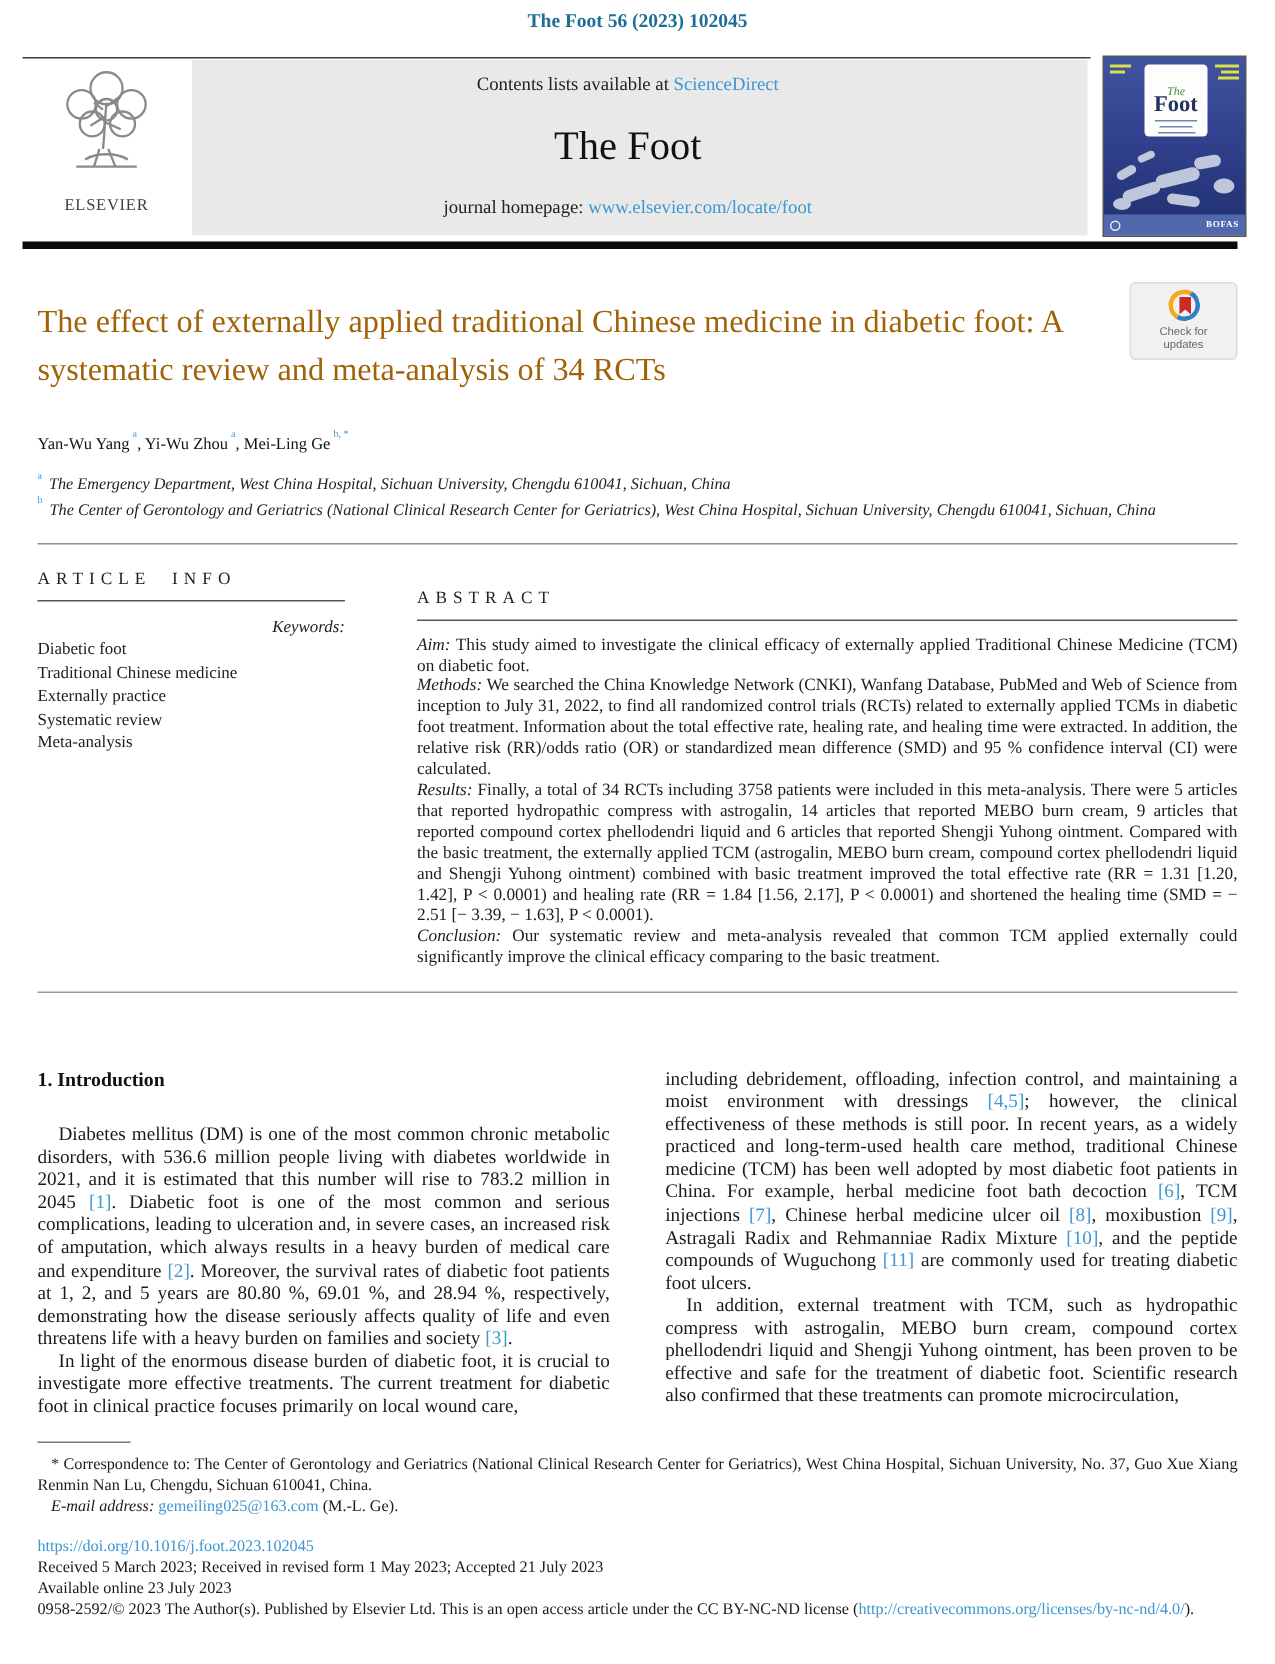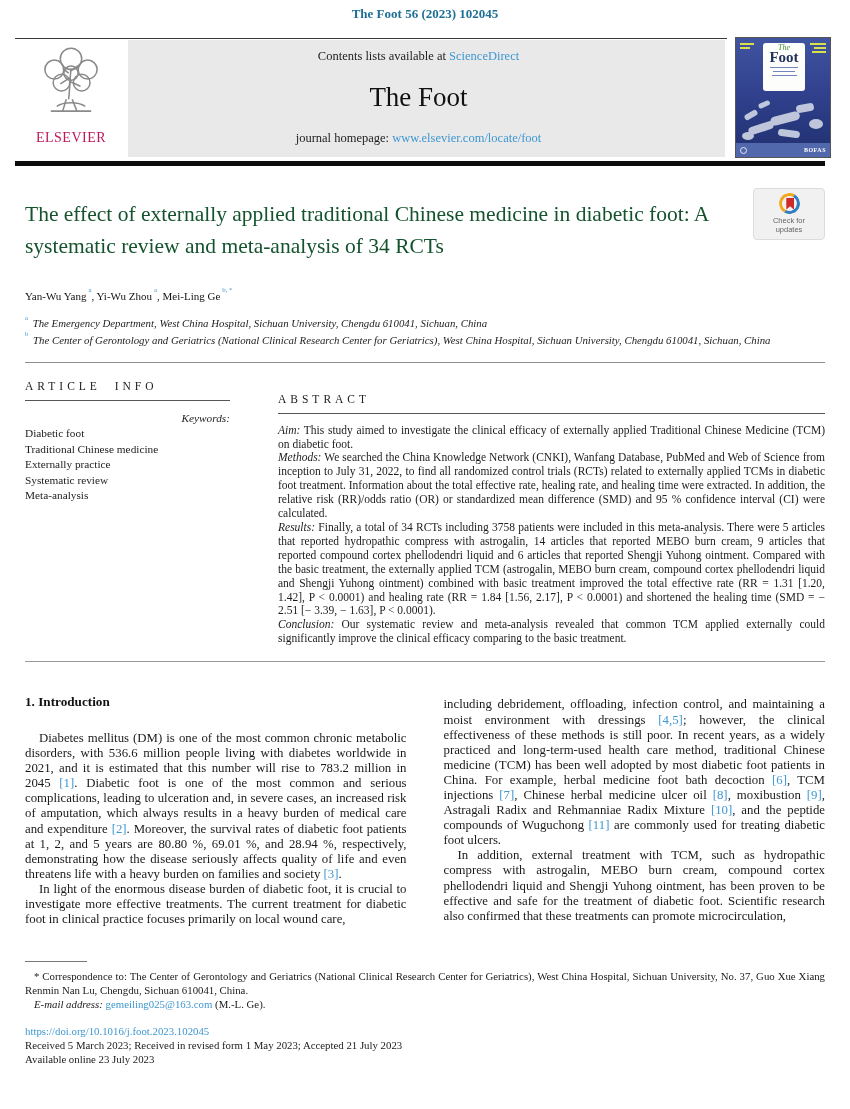--- a/index.html
+++ b/index.html
@@ -6,51 +6,51 @@
   .page{position:relative;width:850px;height:1109px;background:#ffffff;
         font-family:"Liberation Serif","DejaVu Serif",serif;color:#1c1c1c;overflow:hidden;border-radius:21px;}
 
   
   .citation{position:absolute;top:6px;left:0;width:100%;text-align:center;
             font-size:13px;font-weight:bold;color:#1e6f96;}
 
   
   .rule-top{position:absolute;left:15px;top:38px;width:712px;height:1px;background:#3a3a3a;}
   .elsevier{position:absolute;left:17px;top:42px;width:108px;height:118px;text-align:center;}
-  .elsevier .wordmark{font-size:14px;color:#be185d;letter-spacing:0.5px;margin-top:-2px;}
+  .elsevier .wordmark{font-size:11px;color:#404040;letter-spacing:0.5px;margin-top:-2px;}
   .banner-box{position:absolute;left:128px;top:40px;width:597px;height:117px;background:#e9e9e9;
               display:flex;flex-direction:column;justify-content:space-between;align-items:center;
               padding:9px 16px 11px 0;box-sizing:border-box;}
   .banner-line{font-size:12.5px;color:#222;}
   .banner-title{font-size:27px;color:#111;}
   .lnk{color:#3e97d1;}
   a.lnk{text-decoration:none;}
 
   
   .cover{position:absolute;left:735px;top:37px;width:96px;height:121px;border:1px solid #555;
          background:linear-gradient(180deg,#41549f 0%,#31418e 45%,#20306f 100%);
          box-sizing:border-box;overflow:hidden;}
   .cover .tl-bar,.cover .tr-bar{position:absolute;height:2px;background:#d9e04a;}
   .cover .logo-box{position:absolute;left:27px;top:5px;width:42px;height:48px;background:#fdfdfb;
-                   border-radius:3px;text-align:center;padding-top:1px;box-sizing:border-box;}
+                   border-radius:3px;text-align:center;padding-top:14px;box-sizing:border-box;}
   .cover .the{font-style:italic;color:#4b8f3c;font-size:8px;line-height:7px;}
   .cover .foot{color:#22315e;font-size:15px;font-weight:bold;line-height:13px;}
   .cover .micro{width:28px;height:1.5px;background:#7186bd;margin:2.5px auto 0;}
   .cover .bones{position:absolute;left:0;top:52px;}
   .cover .strip{position:absolute;left:0;bottom:0;width:100%;height:14px;background:#5168ad;
                 display:flex;align-items:center;justify-content:space-between;padding:0 4px;box-sizing:border-box;}
   .cover .globe{width:7px;height:7px;border-radius:50%;border:1px solid #e8e8f4;box-sizing:border-box;}
   .cover .bofas{font-size:6px;color:#fff;font-weight:bold;letter-spacing:0.5px;}
 
   .rule-thick{position:absolute;left:15px;top:161px;width:810px;height:5px;background:#0c0c0c;}
 
   
   .content{position:absolute;left:25px;top:186px;width:800px;}
   .title-row{display:flex;justify-content:space-between;align-items:flex-start;}
-  h1.title{margin:12px 0 0 0;font-size:21.5px;font-weight:400;line-height:1.5;color:#14532d;width:694px;}
+  h1.title{margin:12px 0 0 0;font-size:21.5px;font-weight:400;line-height:1.5;color:#a16207;width:694px;}
 
   .badge{width:72px;height:52px;background:#f1f1f1;border:1px solid #dcdcdc;border-radius:4px;
          text-align:center;padding-top:4px;box-sizing:border-box;cursor:pointer;margin-top:2px;}
   .ring{width:21px;height:21px;border-radius:50%;margin:0 auto;box-sizing:border-box;
         border:3px solid;border-color:#f3a81d #2f7fc1 #2f7fc1 #f3a81d;transform:rotate(-15deg);
         display:flex;align-items:center;justify-content:center;}
   .bm{width:8px;height:12px;background:#cf2a27;transform:rotate(15deg);
       clip-path:polygon(0 0,100% 0,100% 100%,50% 70%,0 100%);}
   .badge .txt{font-size:7.5px;color:#666;line-height:1.2;margin-top:2px;
               font-family:"Liberation Sans",sans-serif;}
@@ -70,21 +70,21 @@
   .head-rule{border:none;border-top:1px solid #555;margin:8px 0 0 0;}
   .kw{margin-top:10px;font-size:11.3px;line-height:1.37;}
   .kw .lab{font-style:italic;text-align:right;}
   .abs-p{margin:0;font-size:11.5px;line-height:13.9px;text-align:justify;}
   .abs-col .wrap{margin-top:10px;}
   .lead{font-style:italic;}
 
   .divider-full{border:none;border-top:1px solid #999;margin:15px 0 0 0;}
 
   
-  .body-cols{position:absolute;left:25px;top:694px;width:800px;display:flex;gap:37px;align-items:center;}
+  .body-cols{position:absolute;left:25px;top:712px;width:800px;display:flex;gap:37px;}
   .col{flex:1;min-width:0;}
   h2.intro{margin:0 0 21px 0;font-size:13.2px;font-weight:bold;color:#111;}
   .bp{margin:0;font-size:12.8px;line-height:15.1px;text-align:justify;color:#1a1a1a;}
   .bp.ind{text-indent:14px;}
 
   
   .footer{position:absolute;left:25px;top:961px;width:800px;font-size:10.8px;line-height:14px;color:#1a1a1a;}
   .fn-rule{width:62px;height:1px;background:#777;margin-bottom:7px;}
   .corr{text-align:justify;}
   .corr-indent{text-indent:9px;}
@@ -224,15 +224,16 @@
   </div>
 
   <div class="footer">
     <div class="fn-rule"></div>
     <div class="corr corr-indent">* Correspondence to: The Center of Gerontology and Geriatrics (National Clinical Research Center for Geriatrics), West China Hospital, Sichuan University, No. 37, Guo Xue Xiang Renmin Nan Lu, Chengdu, Sichuan 610041, China.</div>
     <div class="corr-indent"><i>E-mail address:</i> <a class="lnk" href="#">gemeiling025@163.com</a><span> (M.-L. Ge).</span></div>
     <div class="gap"></div>
     <div><a class="lnk" href="#">https://doi.org/10.1016/j.foot.2023.102045</a></div>
     <div>Received 5 March 2023; Received in revised form 1 May 2023; Accepted 21 July 2023</div>
     <div>Available online 23 July 2023</div>
+    <div class="lic"><span>0958-2592/© 2023 The Author(s). Published by Elsevier Ltd. This is an open access article under the CC BY-NC-ND license (</span><a class="lnk" href="#">http://creativecommons.org/licenses/by-nc-nd/4.0/</a><span>).</span></div>
   </div>
 
 </div>
 
 </body></html>

